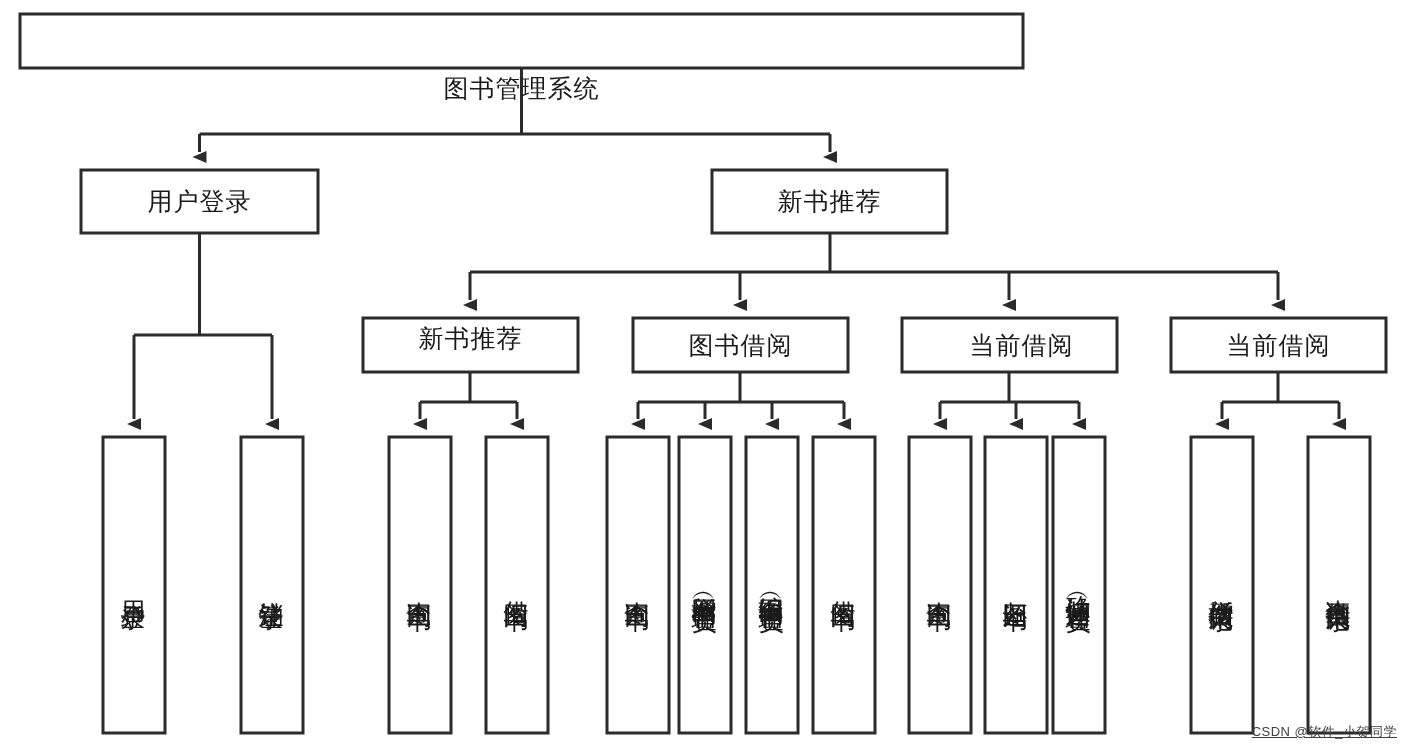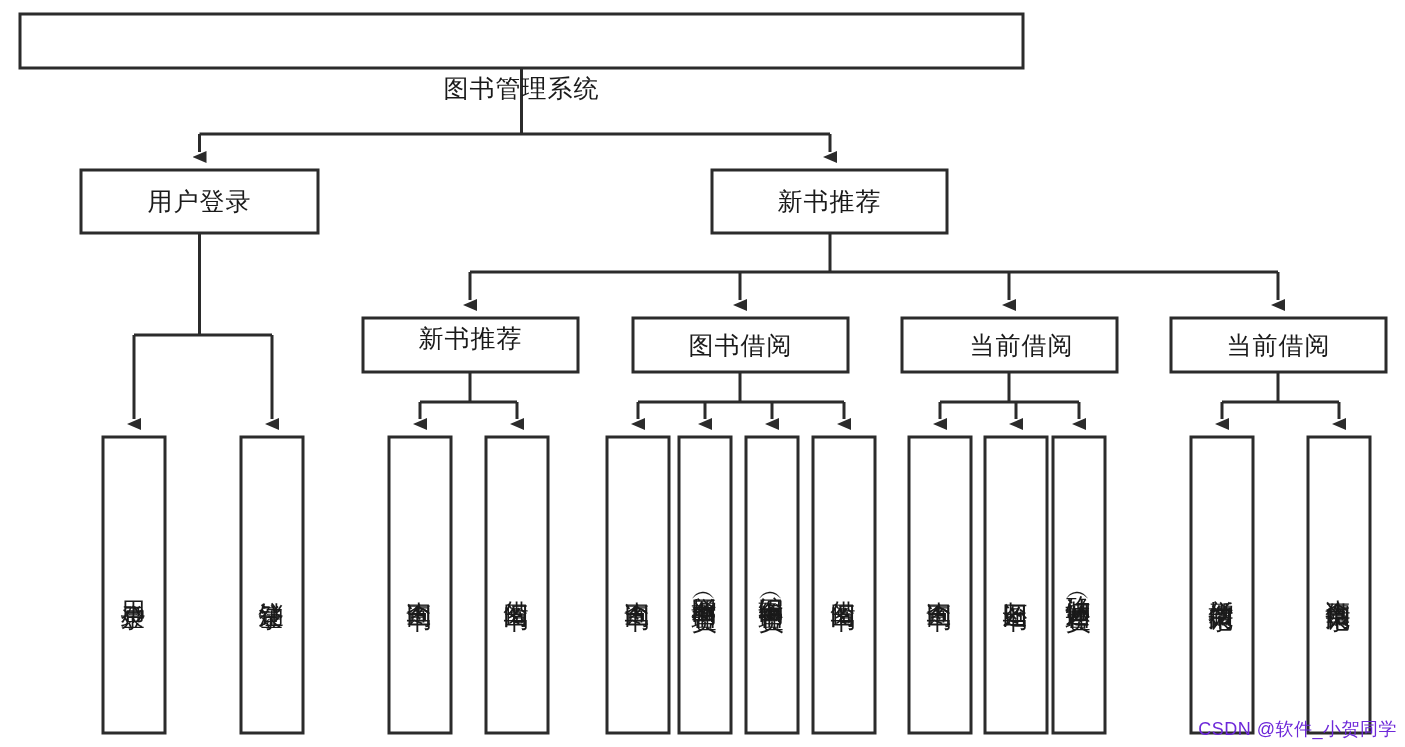--- a/index.html
+++ b/index.html
@@ -67,24 +67,25 @@
     letter-spacing: 2px;
     writing-mode: vertical-rl;
     text-orientation: upright;
     pointer-events: none;
     overflow: visible;
   }
   .watermark {
     position: absolute;
     right: 8px;
     bottom: 6px;
-    font-size: 18px;
-    color: #6d28d9;
+    font-size: 13px;
+    color: #404040;
     letter-spacing: 0.5px;
     white-space: nowrap;
+    text-decoration: underline;
   }
 </style>
 </head>
 <body>
 
 <div id="diagram-root">
 
   <svg class="flow" viewBox="0 0 1405 747" xmlns="http://www.w3.org/2000/svg">
     <defs>
       <marker id="arrow" markerWidth="12" markerHeight="14" refX="1" refY="7" orient="auto" markerUnits="userSpaceOnUse">

